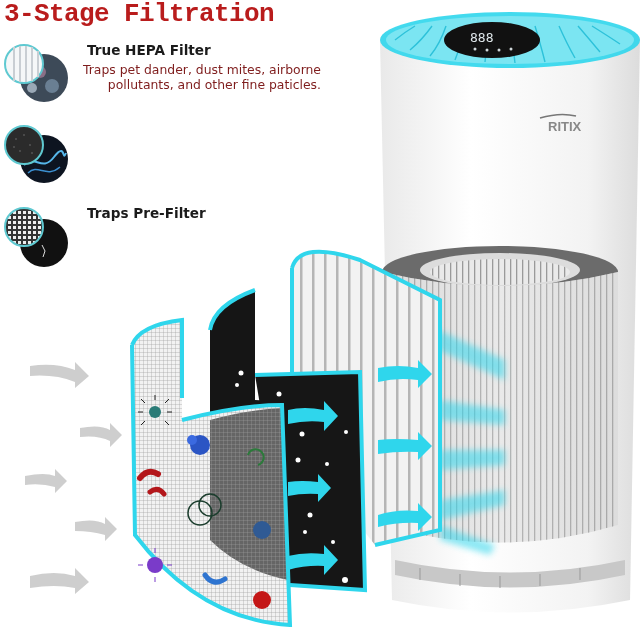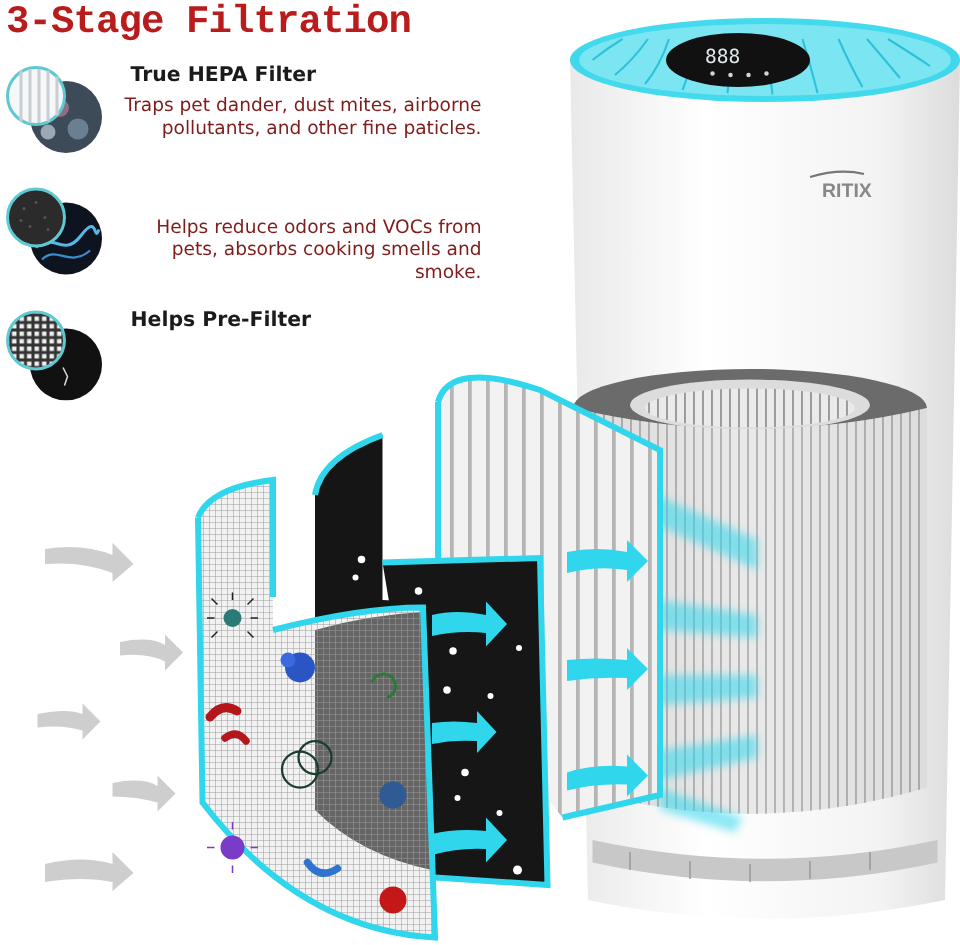--- a/index.html
+++ b/index.html
@@ -43,36 +43,35 @@
     <circle cx="22" cy="22" r="19" fill="#2b2b2b" stroke="#5fc9d1" stroke-width="2"></circle>
     <g fill="#555">
         <circle cx="14" cy="16" r="1"></circle>
         <circle cx="22" cy="12" r="1"></circle>
         <circle cx="28" cy="22" r="1"></circle>
         <circle cx="18" cy="28" r="1"></circle>
         <circle cx="30" cy="30" r="1"></circle>
         <circle cx="12" cy="24" r="1"></circle>
       </g>
   </svg>
-  <div class="fdesc">Helps reduce odors and VOCs from pets, absorbs cooking smells and smoke.</div>
 </div>
 
 <div class="feature" style="top:205px;height:66px;">
   <svg class="badge" viewBox="0 0 70 62">
     <circle cx="42" cy="38" r="24" fill="#111"></circle>
     <path d="M40 40 l3 6 -2 6" stroke="#ddd" stroke-width="1" fill="none"></path>
     <defs>
         <pattern id="mesh" width="5" height="5" patternUnits="userSpaceOnUse">
           <rect width="5" height="5" fill="#333"></rect>
           <rect x="1" y="1" width="3" height="3" fill="#eee"></rect>
         </pattern>
       </defs>
     <circle cx="22" cy="22" r="19" fill="url(#mesh)" stroke="#5fc9d1" stroke-width="2"></circle>
   </svg>
-  <div class="fname">Helps Pre-Filter</div>
+  <div class="fname">Traps Pre-Filter</div>
 </div>
 
 <svg class="illus" viewBox="0 0 640 630">
   <defs>
     <linearGradient id="bodyG" x1="0" x2="1">
       <stop offset="0" stop-color="#e9e9e9"></stop>
         <stop offset="0.35" stop-color="#ffffff"></stop>
         <stop offset="0.8" stop-color="#f3f3f3"></stop>
         <stop offset="1" stop-color="#dcdcdc"></stop>
     </linearGradient>

